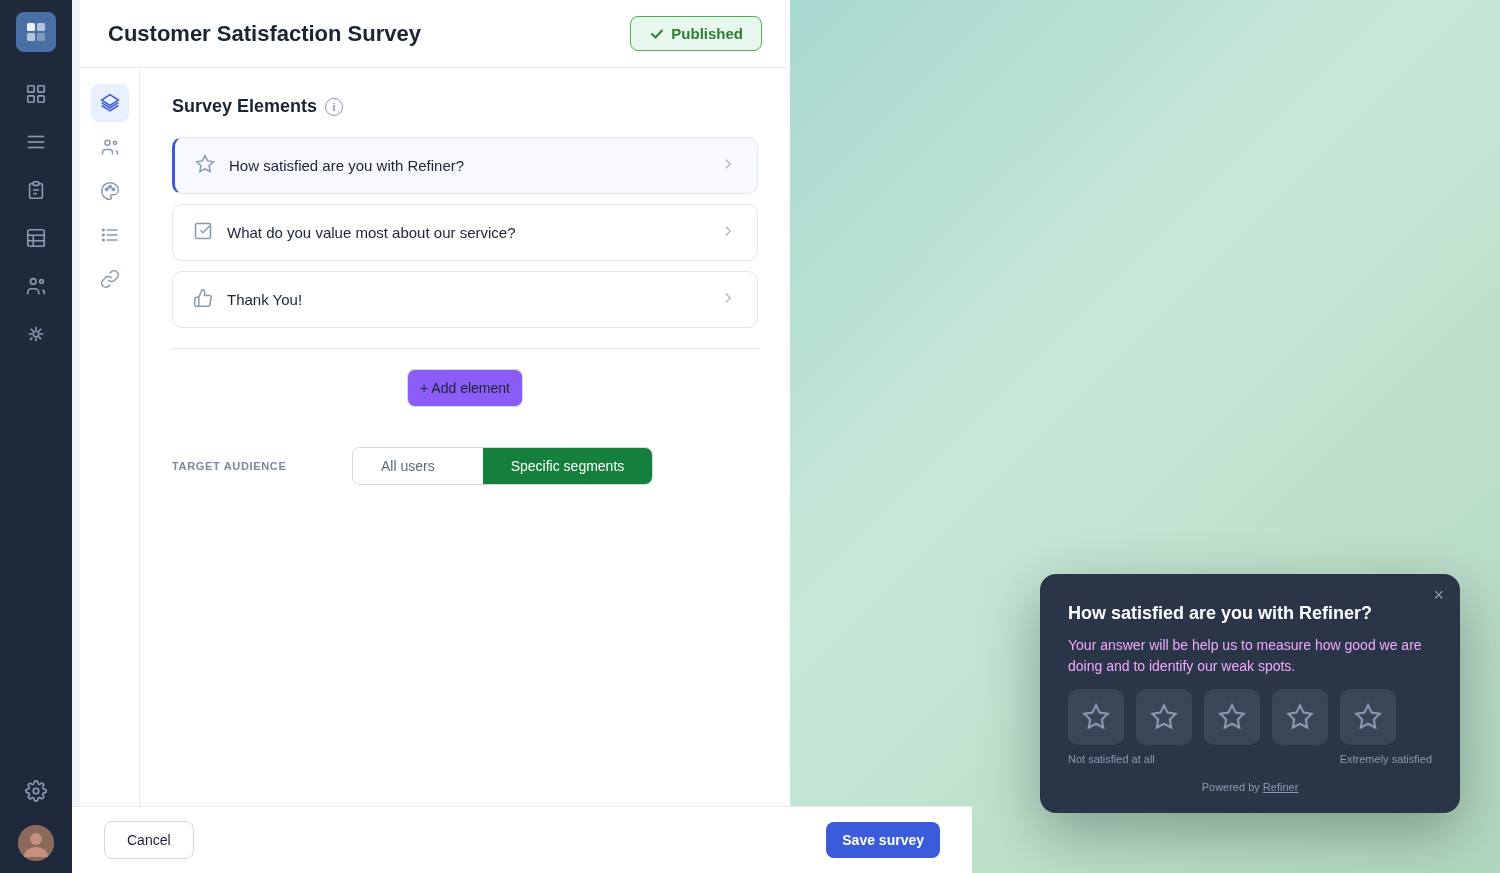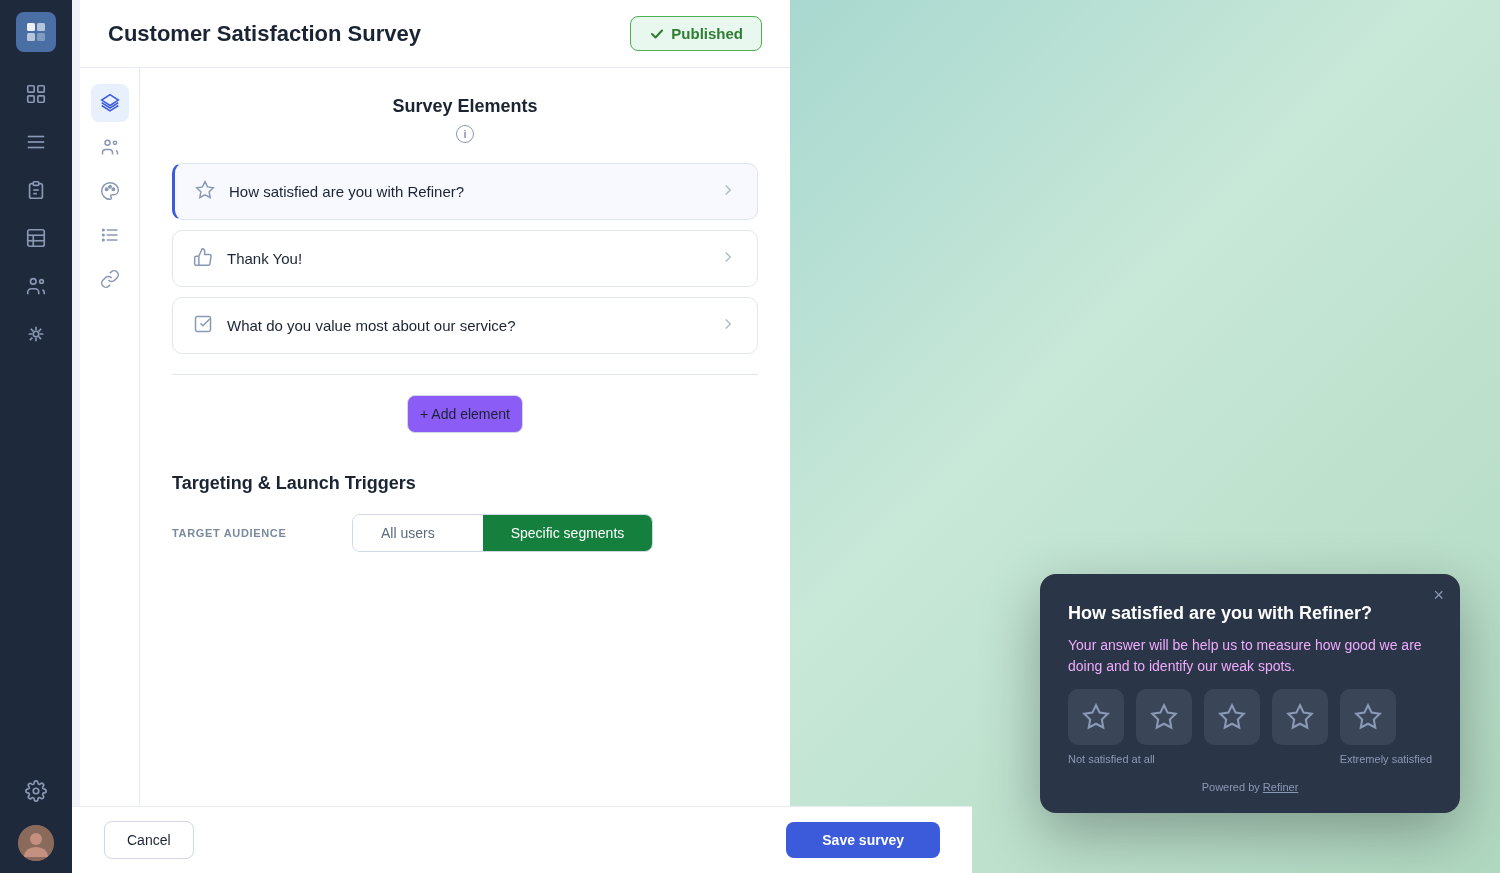--- a/index.html
+++ b/index.html
@@ -116,21 +116,20 @@
 
     
     .section-title {
       display: flex;
       align-items: center;
       gap: 8px;
       font-size: 18px;
       font-weight: 600;
       color: #1a2433;
       margin-bottom: 20px;
-      flex-direction: column;
     }
     .info-icon {
       width: 18px; height: 18px;
       border-radius: 50%;
       border: 1.5px solid #8a99b3;
       display: flex; align-items: center; justify-content: center;
       color: #8a99b3;
       font-size: 11px;
       cursor: pointer;
     }
@@ -239,21 +238,21 @@
     .cancel-btn {
       padding: 10px 22px;
       border: 1px solid #d0d8e4;
       border-radius: 8px;
       background: #fff;
       color: #1a2433;
       font-size: 14px;
       cursor: pointer;
     }
     .save-btn {
-      padding: 10px 36px;
+      padding: 10px 16px;
       border: none;
       border-radius: 8px;
       background: #3b5bdb;
       color: #fff;
       font-size: 14px;
       font-weight: 600;
       cursor: pointer;
     }
 
     
@@ -469,20 +468,37 @@
       </div>
 
       <div class="survey-element" style="border-left: 3px solid #3b5bdb; background:#f7f9ff;">
         <div class="element-left">
           <span class="element-icon">
             <svg width="20" height="20" viewBox="0 0 24 24" fill="none" stroke="currentColor" stroke-width="1.8">
               <polygon points="12,2 15.09,8.26 22,9.27 17,14.14 18.18,21.02 12,17.77 5.82,21.02 7,14.14 2,9.27 8.91,8.26"></polygon>
             </svg>
           </span>
           <span>How satisfied are you with Refiner?</span>
+        </div>
+        <span class="chevron-right">
+          <svg width="18" height="18" viewBox="0 0 24 24" fill="none" stroke="currentColor" stroke-width="2">
+            <polyline points="9,18 15,12 9,6"></polyline>
+          </svg>
+        </span>
+      </div>
+
+      <div class="survey-element">
+        <div class="element-left">
+          <span class="element-icon">
+            <svg width="20" height="20" viewBox="0 0 24 24" fill="none" stroke="currentColor" stroke-width="1.8">
+              <rect x="3" y="3" width="18" height="18" rx="2"></rect>
+              <polyline points="9,11 12,14 20,6"></polyline>
+            </svg>
+          </span>
+          <span>What do you value most about our service?</span>
         </div>
         <span class="chevron-right">
           <svg width="18" height="18" viewBox="0 0 24 24" fill="none" stroke="currentColor" stroke-width="2">
             <polyline points="9,18 15,12 9,6"></polyline>
           </svg>
         </span>
       </div>
 
       <div class="survey-element">
         <div class="element-left">
@@ -494,44 +510,26 @@
           </span>
           <span>Thank You!</span>
         </div>
         <span class="chevron-right">
           <svg width="18" height="18" viewBox="0 0 24 24" fill="none" stroke="currentColor" stroke-width="2">
             <polyline points="9,18 15,12 9,6"></polyline>
           </svg>
         </span>
       </div>
 
-      <div class="survey-element">
-        <div class="element-left">
-          <span class="element-icon">
-            <svg width="20" height="20" viewBox="0 0 24 24" fill="none" stroke="currentColor" stroke-width="1.8">
-              <rect x="3" y="3" width="18" height="18" rx="2"></rect>
-              <polyline points="9,11 12,14 20,6"></polyline>
-            </svg>
-          </span>
-          <span>What do you value most about our service?</span>
-        </div>
-        <span class="chevron-right">
-          <svg width="18" height="18" viewBox="0 0 24 24" fill="none" stroke="currentColor" stroke-width="2">
-            <polyline points="9,18 15,12 9,6"></polyline>
-          </svg>
-        </span>
-      </div>
-
       <hr class="section-divider">
 
       <div style="display:flex; justify-content:center; margin-bottom: 40px;">
         <button class="add-element-btn">+ Add element</button>
       </div>
 
-      <div class="targeting-title">Targeting &amp; Launch Triggers</div>
 
       <div class="target-row">
         <span class="target-label">TARGET AUDIENCE</span>
         <div class="segmented-control">
           <button class="seg-btn">All users</button>
           <button class="seg-btn active">Specific segments</button>
         </div>
       </div>
 
       <div style="height:80px;"></div>

